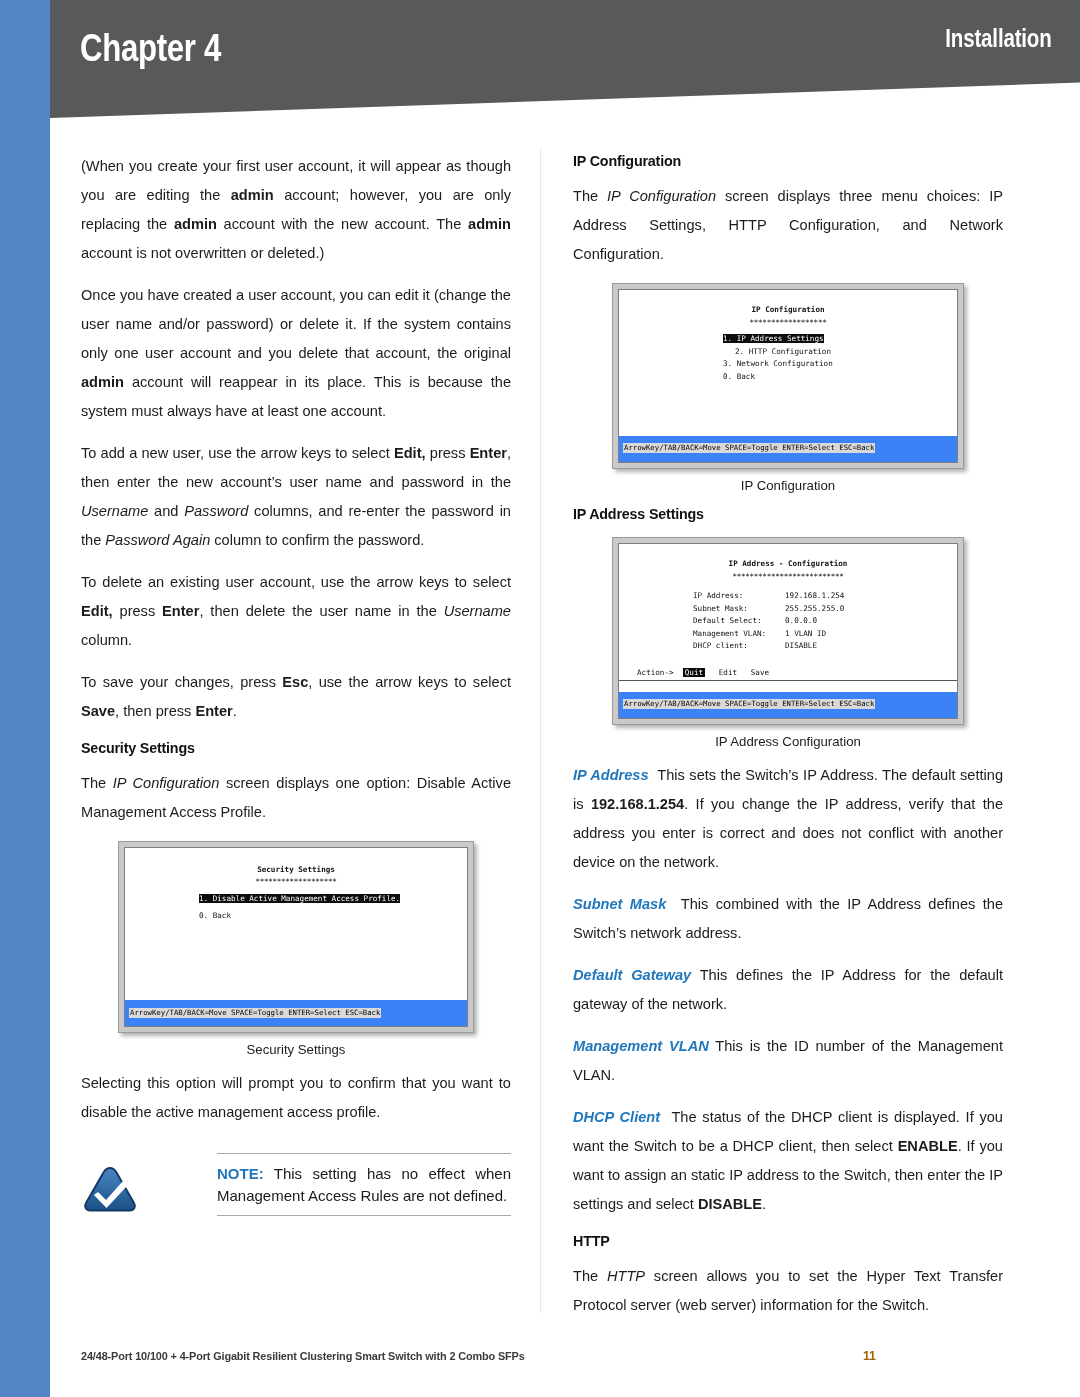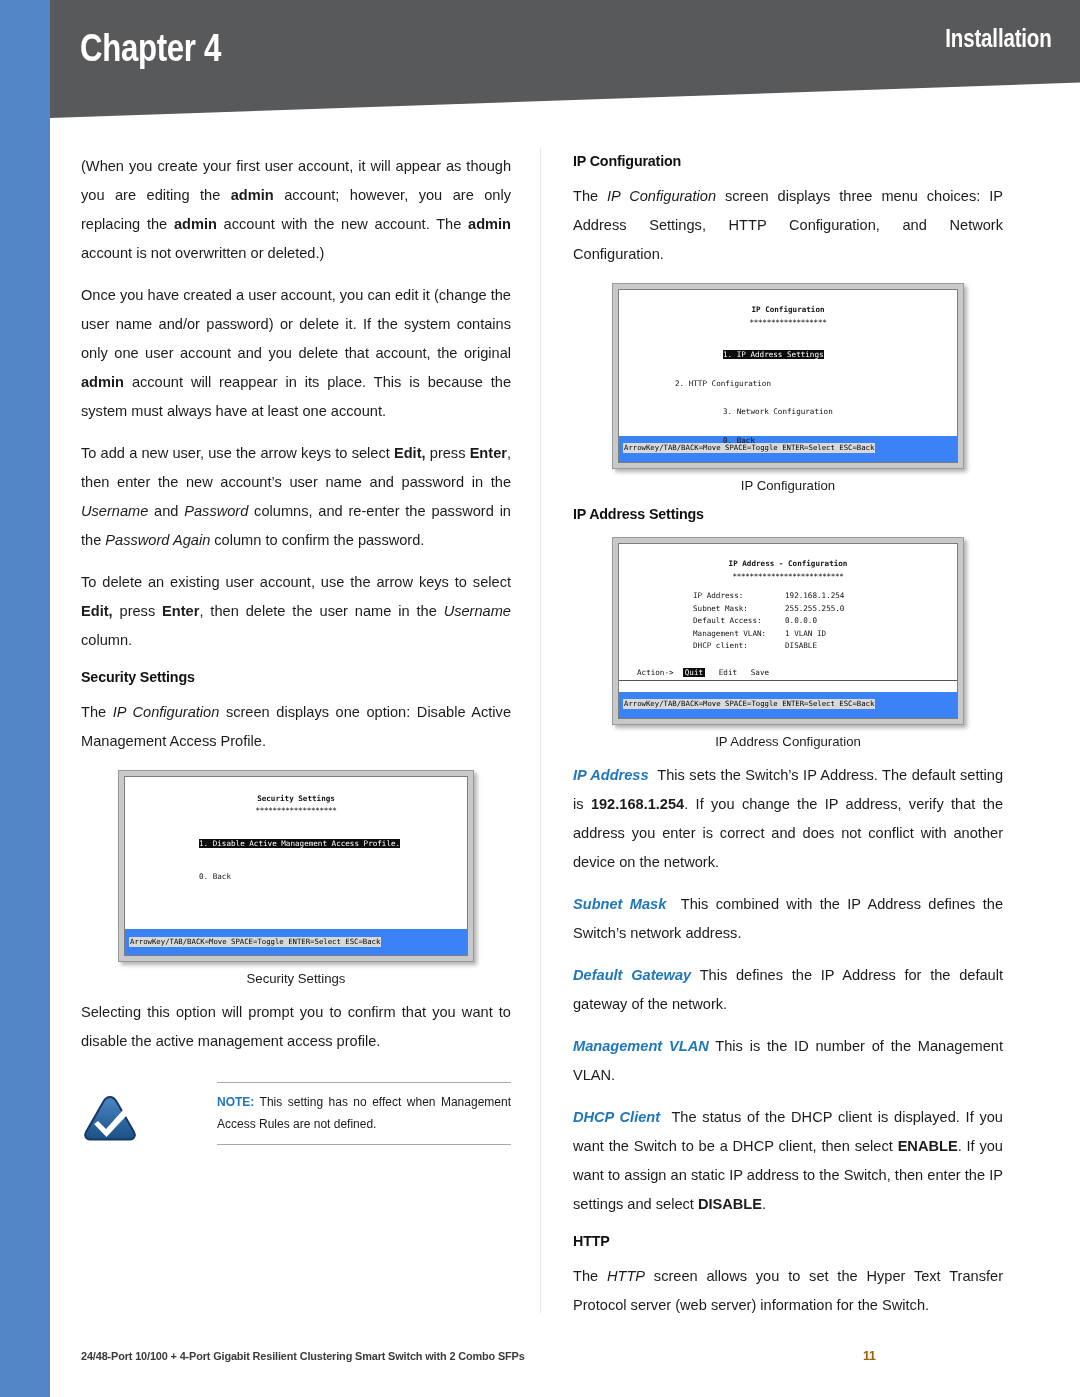--- a/index.html
+++ b/index.html
@@ -115,21 +115,21 @@
     color: #ffffff;
     font-family: "DejaVu Sans Mono", monospace;
   }
   .term-bottom span.stat {
     background: #d9d9d9; color: #000;
     display: inline-block;
     padding: 0 1px;
   }
   .t-title { text-align: center; font-weight: bold; }
   .t-rule  { text-align: center; letter-spacing: -0.3px; }
-  .t-line  { white-space: pre; margin-top: 16px; }
+  .t-line  { white-space: pre; }
   .hl { background: #0d0d0d; color: #ffffff; }
 
   .caption {
     font-size: 13.2px;
     color: #1c1c1c;
     text-align: center;
     margin-top: 9px;
   }
 
   
@@ -155,21 +155,21 @@
 
   
   .note {
     margin-top: 26px;
     position: relative;
     padding-left: 68px;
     min-height: 74px;
   }
   .note-rule { height: 1px; background: #a8a8a8; margin-left: 68px; }
   .note-body {
-    font-size: 12px; line-height: 21.5px;
+    font-size: 15px; line-height: 21.5px;
     text-align: justify;
     padding: 9px 0 9px 0;
     margin-left: 68px;
   }
   .note-body .note-kw { color: #2077bc; font-weight: bold; }
   .note-icon {
     position: absolute; left: 2px; top: 12px;
     width: 54px; height: 48px;
   }
 
@@ -200,20 +200,21 @@
   </div>
 
   <div class="col-divider"></div>
 
   <div class="col col-left">
 
     <p class="body">(When you create your first user account, it will appear as though you are editing the <b>admin</b> account; however, you are only replacing the <b>admin</b> account with the new account. The <b>admin</b> account is not overwritten or deleted.)</p>
     <p class="body">Once you have created a user account, you can edit it (change the user name and/or password) or delete it. If the system contains only one user account and you delete that account, the original <b>admin</b> account will reappear in its place. This is because the system must always have at least one account.</p>
     <p class="body">To add a new user, use the arrow keys to select <b>Edit,</b> press <b>Enter</b>, then enter the new account’s user name and password in the <i>Username</i> and <i>Password</i> columns, and re-enter the password in the <i>Password Again</i> column to confirm the password.</p>
     <p class="body">To delete an existing user account, use the arrow keys to select <b>Edit,</b> press <b>Enter</b>, then delete the user name in the <i>Username</i> column.</p>
+    <p class="body">To save your changes, press <b>Esc</b>, use the arrow keys to select <b>Save</b>, then press <b>Enter</b>.</p>
 
     <h3 class="heading">Security Settings</h3>
     <p class="body">The <i>IP Configuration</i> screen displays one option: Disable Active Management Access Profile.</p>
 
     <div class="shot-wrap">
       <div class="shot shot-security">
         <div class="shot-inner">
           <div class="term-area">
             <div class="t-title">Security Settings</div>
             <div class="t-rule">*******************</div>
@@ -260,21 +261,21 @@
     <p class="body">The <i>IP Configuration</i> screen displays three menu choices: IP Address Settings, HTTP Configuration, and Network Configuration.</p>
 
     <div class="shot-wrap">
       <div class="shot shot-ipconfig">
         <div class="shot-inner">
           <div class="term-area">
             <div class="t-title">IP Configuration</div>
             <div class="t-rule">******************</div>
             <div style="height:4px"></div>
             <div class="t-line" style="padding-left:104px"><span class="hl">1. IP Address Settings</span></div>
-            <div class="t-line" style="padding-left:56px">2. HTTP Configuration</div>
+            <div class="t-line" style="padding-left:116px">2. HTTP Configuration</div>
             <div class="t-line" style="padding-left:104px">3. Network Configuration</div>
             <div class="t-line" style="padding-left:104px">0. Back</div>
           </div>
           <div class="term-bottom">
             <span class="stat">ArrowKey/TAB/BACK=Move  SPACE=Toggle  ENTER=Select  ESC=Back</span>
           </div>
         </div>
       </div>
       <div class="caption">IP Configuration</div>
     </div>
@@ -290,21 +291,21 @@
             <div style="height:7px"></div>
             <div class="kv">
               <span class="k">IP Address:</span>
               <span class="v">192.168.1.254</span>
             </div>
             <div class="kv">
               <span class="k">Subnet Mask:</span>
               <span class="v">255.255.255.0</span>
             </div>
             <div class="kv">
-              <span class="k">Default Access:</span>
+              <span class="k">Default Select:</span>
               <span class="v">0.0.0.0</span>
             </div>
             <div class="kv">
               <span class="k">Management VLAN:</span>
               <span class="v">1    VLAN ID</span>
             </div>
             <div class="kv">
               <span class="k">DHCP client:</span>
               <span class="v">DISABLE</span>
             </div>

